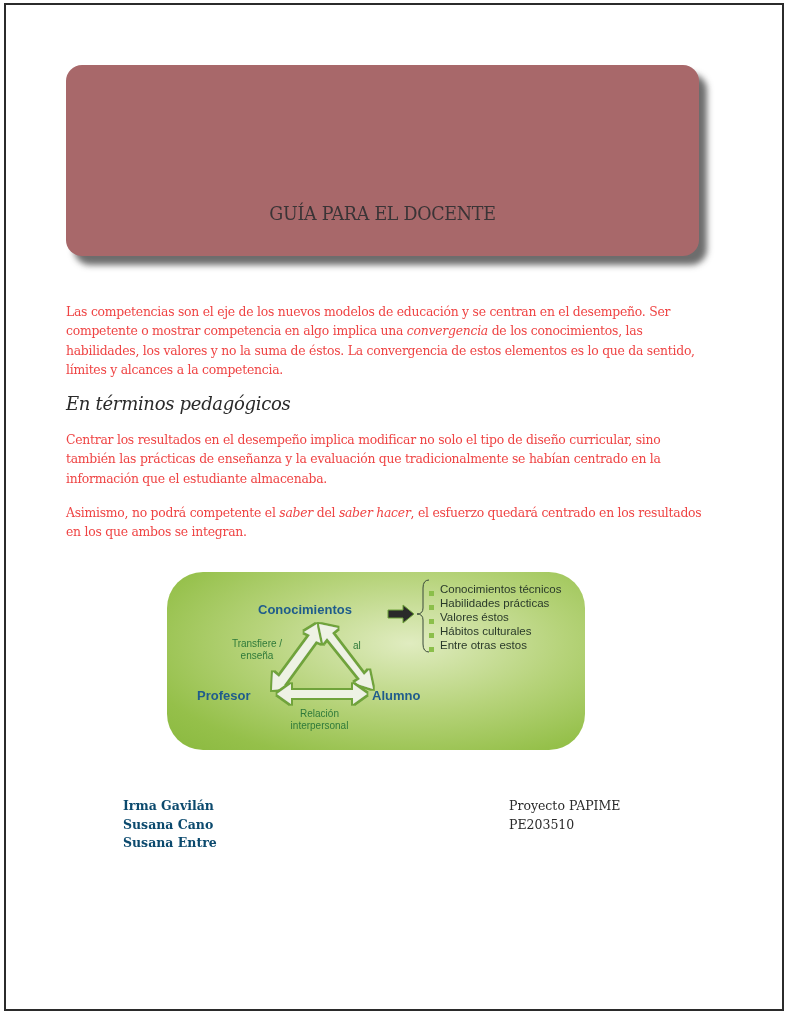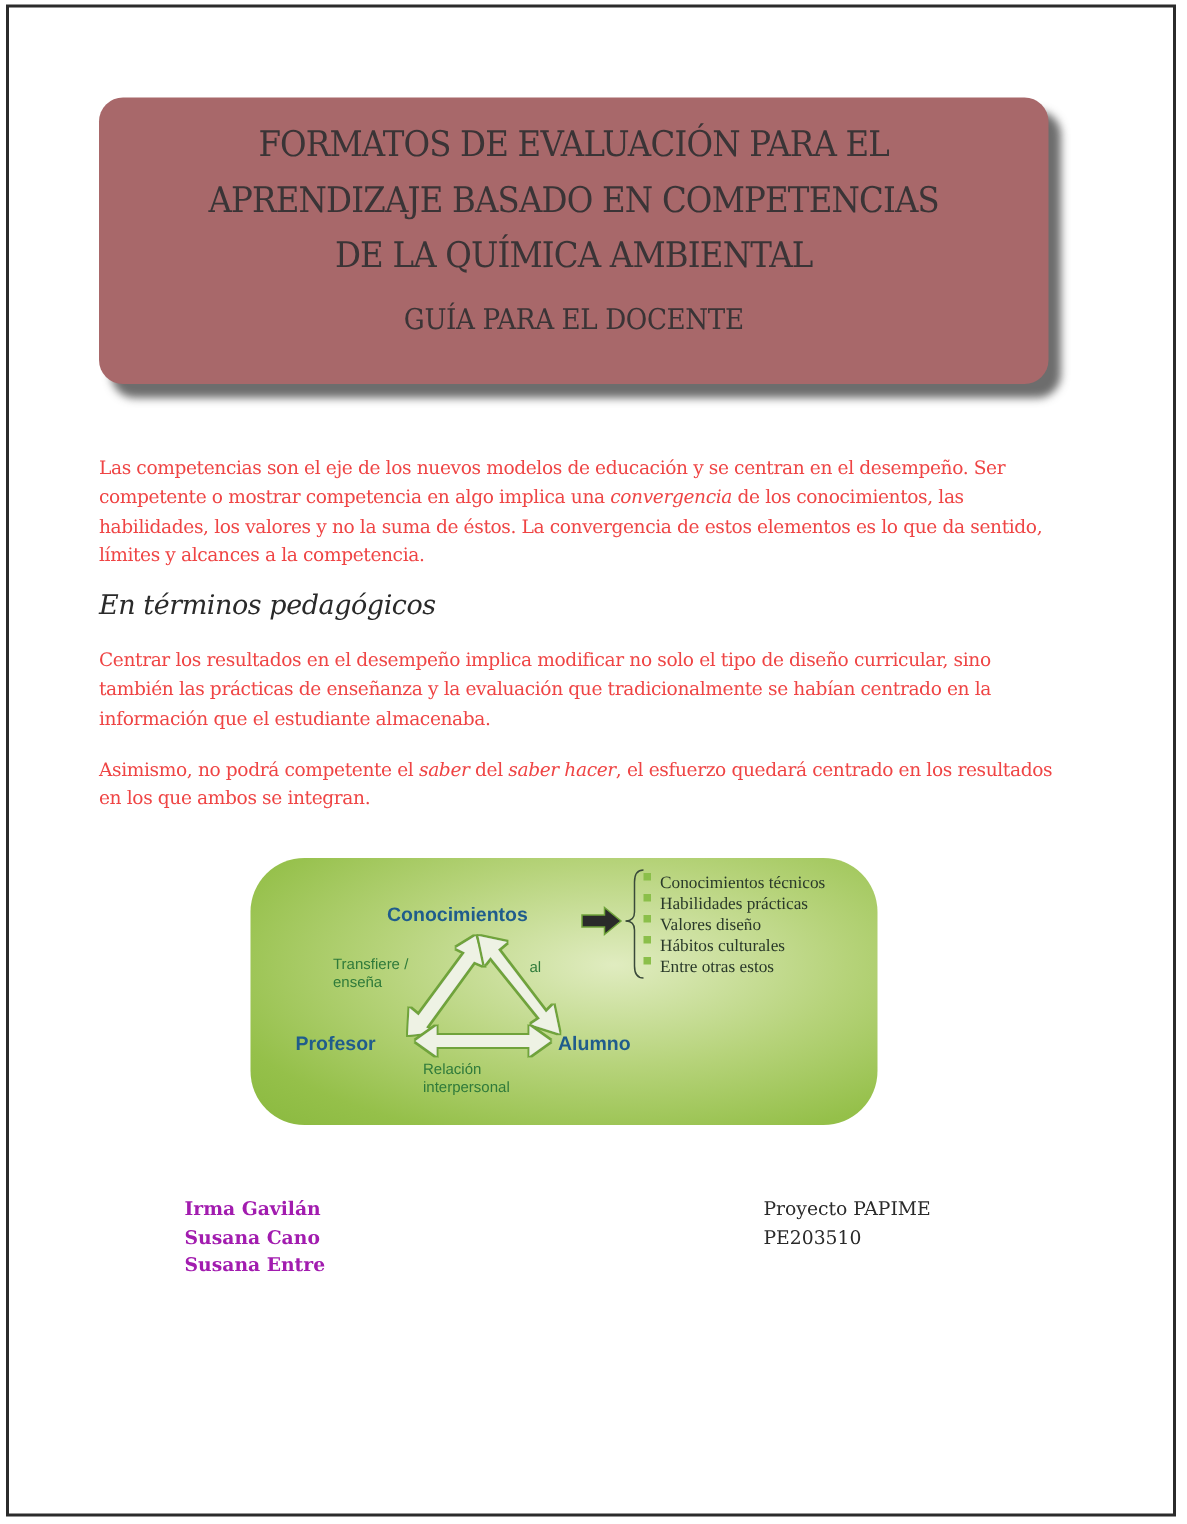--- a/index.html
+++ b/index.html
@@ -43,51 +43,46 @@
     border-radius:36px;
     background: radial-gradient(ellipse at 58% 40%, #e0ecc0 0%, #b6d37a 45%, #95c04a 80%, #8ab93f 100%);
   }
   .diagram svg { position:absolute; left:0; top:0; }
   .node {
     position:absolute; font-family:"Liberation Sans", sans-serif; font-weight:bold;
     color:#1f5c8c; font-size:13px;
   }
   .edge-label {
     position:absolute; font-family:"Liberation Sans", sans-serif; color:#2f7a3a;
-    font-size:10px; line-height:12px;
+    font-size:10px; text-align:center; line-height:12px;
   }
   .list {
     position:absolute; left:262px; top:10px; font-family:"Liberation Sans", sans-serif;
     font-size:11.5px; color:#2a3a2a; line-height:14px;
   }
-  .list-item { display:flex; align-items:flex-start; white-space:nowrap;font-family:Liberation Serif, serif; }
+  .list-item { display:flex; align-items:flex-end; white-space:nowrap; }
   .bullet { width:5px; height:5px; background:#8bbf4a; margin-right:6px; display:inline-block; }
 
   .authors {
     position:absolute; left:123px; top:797px;
     font-family:"DejaVu Serif", serif; font-weight:bold; font-size:12.5px; line-height:18.5px;
-    color:#a21caf;
+    color:#0c4a6e;
   }
   .project {
     position:absolute; left:509px; top:797px;
     font-family:"DejaVu Serif", serif; font-weight:normal; font-size:12.5px; line-height:18.5px;
     color:#2a2a2a;
   }
 </style>
 </head>
 <body>
 
 <div class="page-frame"></div>
 
 <div class="title-box">
-  <div class="title-lines">
-    <span class="title-line">FORMATOS DE EVALUACIÓN PARA EL</span>
-    <span class="title-line">APRENDIZAJE BASADO EN COMPETENCIAS</span>
-    <span class="title-line">DE LA QUÍMICA AMBIENTAL</span>
-  </div>
   <div class="subtitle">GUÍA PARA EL DOCENTE</div>
 </div>
 
 <div class="body-text p1"><span>Las competencias son el eje de los nuevos modelos de educación y se centran en el desempeño. Ser competente o mostrar competencia en algo implica una </span><em>convergencia</em><span> de los conocimientos, las habilidades, los valores y no la suma de éstos. La convergencia de estos elementos es lo que da sentido, límites y alcances a la competencia.</span></div>
 
 <div class="heading-italic">En términos pedagógicos</div>
 
 <div class="body-text p2">Centrar los resultados en el desempeño implica modificar no solo el tipo de diseño curricular, sino también las prácticas de enseñanza y la evaluación que tradicionalmente se habían centrado en la información que el estudiante almacenaba.</div>
 
 <div class="body-text p3"><span>Asimismo, no podrá competente el </span><em>saber</em><span> del </span><em>saber hacer</em><span>, el esfuerzo quedará centrado en los resultados en los que ambos se integran.</span></div>
@@ -135,21 +130,21 @@
     <div class="list-item">
         <span class="bullet"></span>
         <span>Conocimientos técnicos</span>
       </div>
     <div class="list-item">
         <span class="bullet"></span>
         <span>Habilidades prácticas</span>
       </div>
     <div class="list-item">
         <span class="bullet"></span>
-        <span>Valores diseño</span>
+        <span>Valores éstos</span>
       </div>
     <div class="list-item">
         <span class="bullet"></span>
         <span>Hábitos culturales</span>
       </div>
     <div class="list-item">
         <span class="bullet"></span>
         <span>Entre otras estos</span>
       </div>
   </div>

